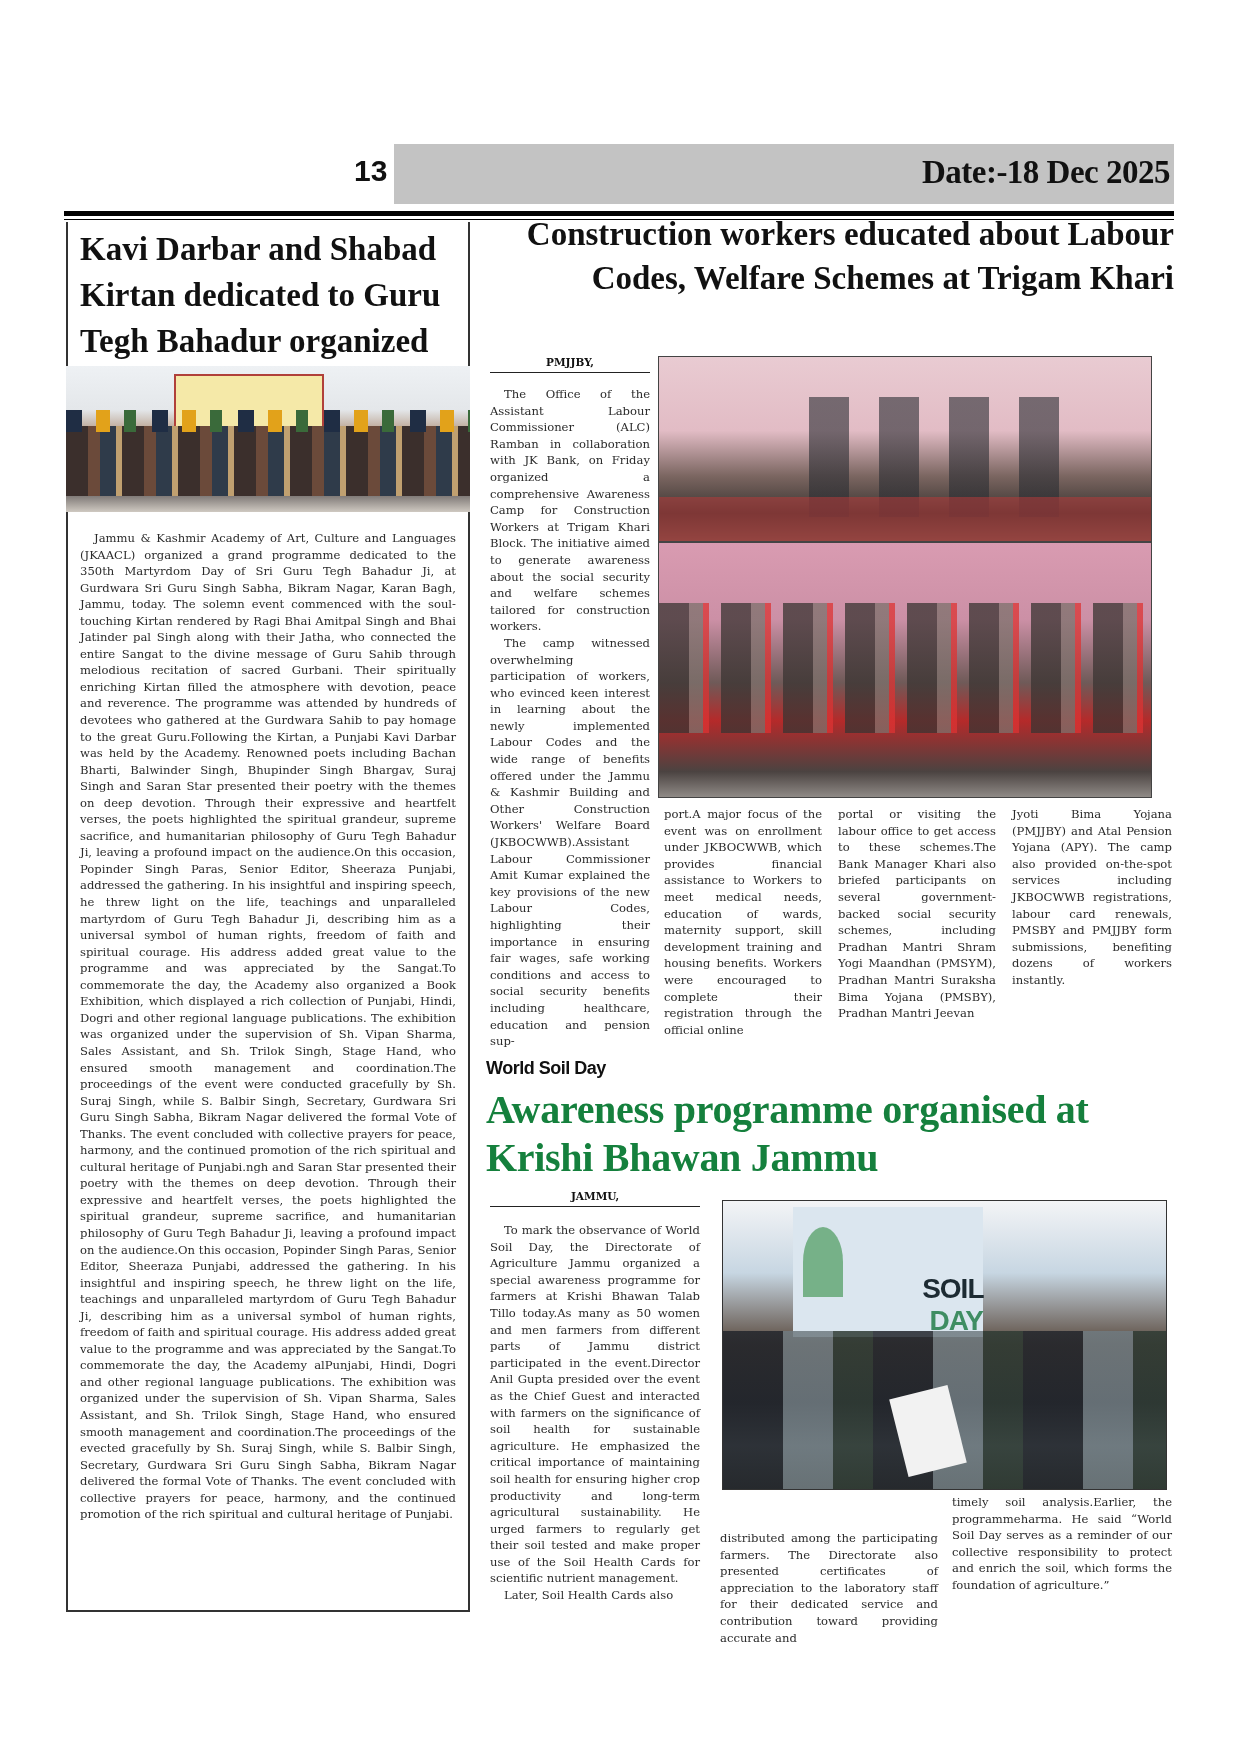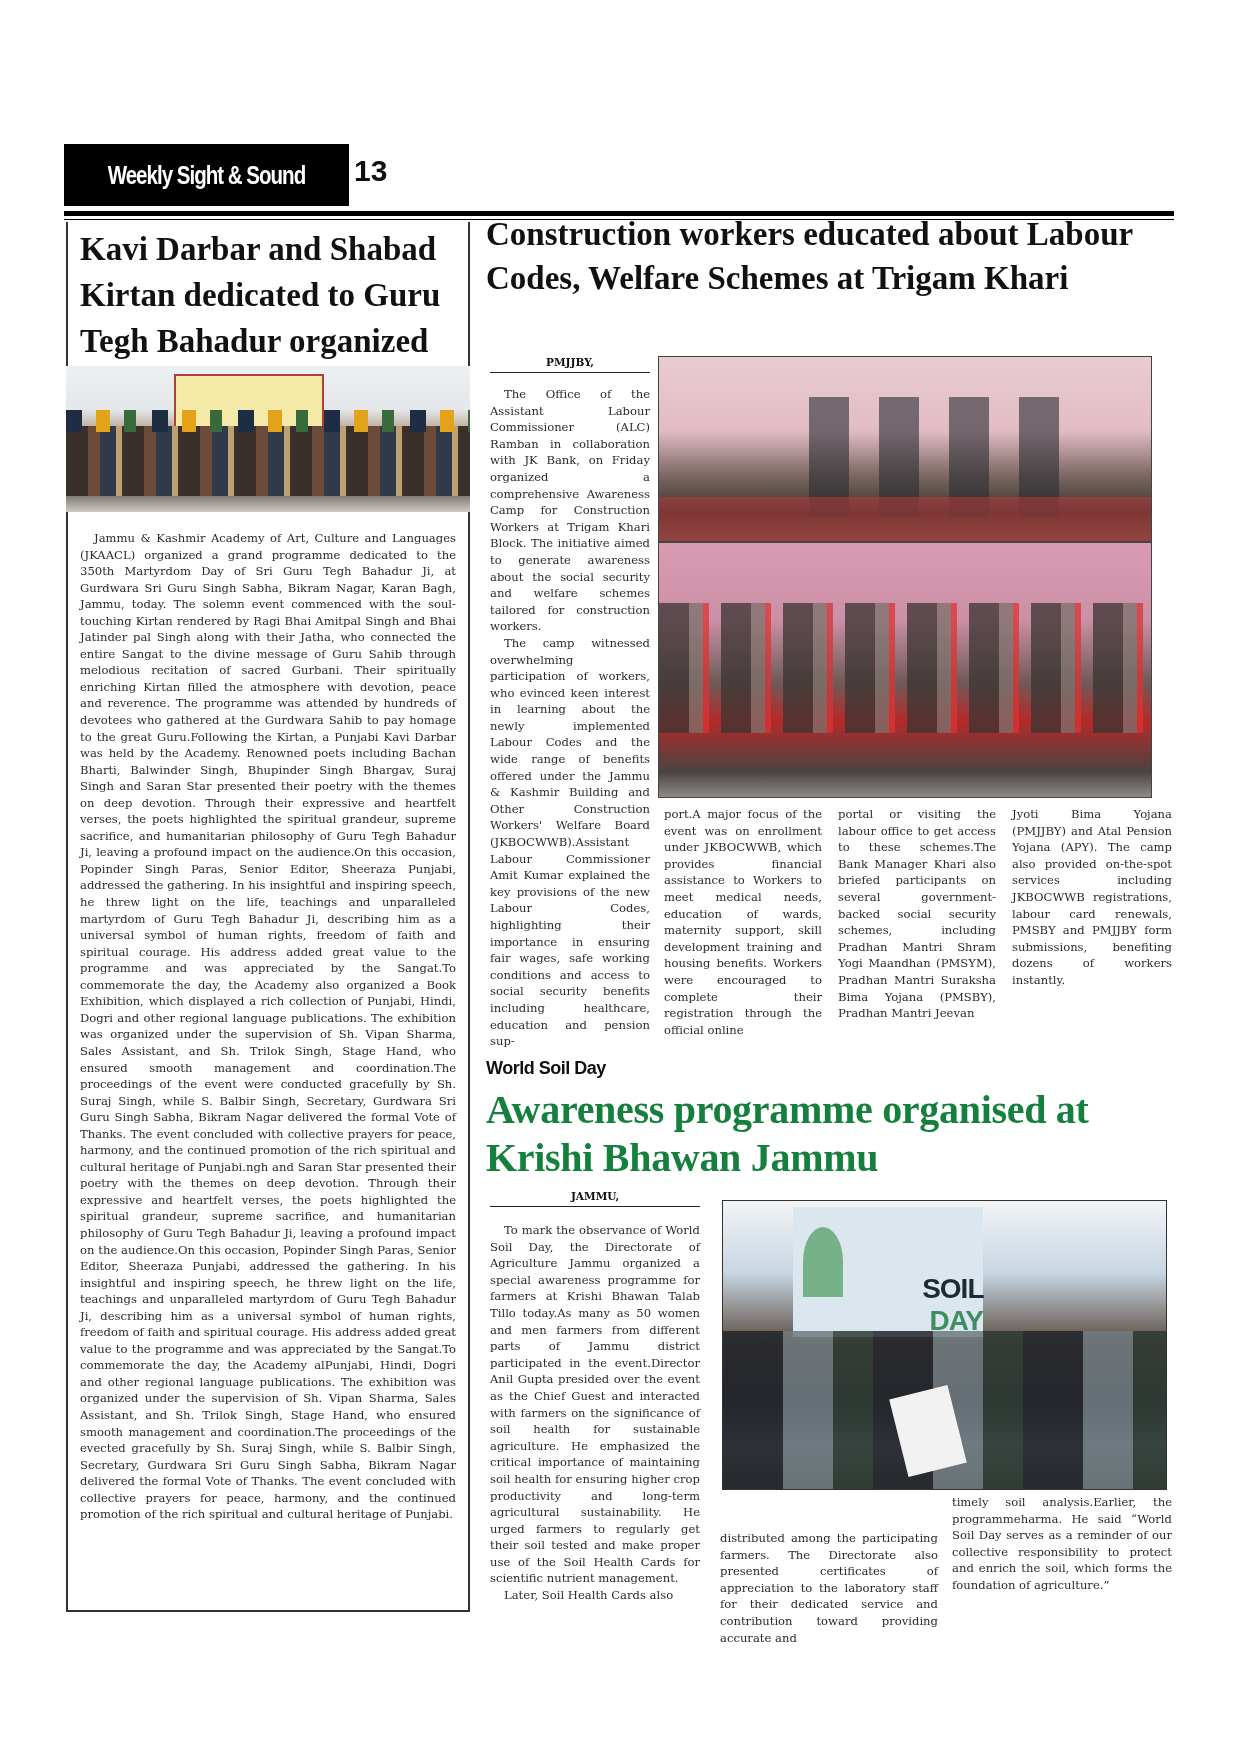--- a/index.html
+++ b/index.html
@@ -17,21 +17,21 @@
 
   
   .left-box { position: absolute; left: 66px; top: 222px; width: 404px; height: 1390px; border: 2px solid #333; border-top: none; }
   .left-title { position: absolute; left: 80px; top: 226px; width: 390px; font-family: "Liberation Serif", serif; font-weight: bold; font-size: 33px; line-height: 46px; color: #111; }
   .photo { position: absolute; overflow: hidden; }
   .photo-left { left: 66px; top: 366px; width: 404px; height: 146px; background: linear-gradient(180deg, #eef1f4 0%, #e4e7ea 30%, #9a6f4c 55%, #3f3a3c 80%, #cfc9c1 100%); }
   .left-body { position: absolute; left: 80px; top: 530px; width: 376px; font-family: "DejaVu Serif", serif; font-size: 11.6px; line-height: 16.55px; text-align: justify; color: #2a2a2a; hyphens: auto; }
   .left-body p { text-indent: 14px; }
 
   
-  .h2 { position: absolute; left: 486px; top: 212px; width: 688px; text-align: left; font-family: "Liberation Serif", serif; font-weight: bold; font-size: 33px; line-height: 44px; color: #111; }
+  .h2 { position: absolute; left: 486px; top: 212px; width: 688px; text-align: right; font-family: "Liberation Serif", serif; font-weight: bold; font-size: 33px; line-height: 44px; color: #111; }
   .dateline { position: absolute; font-family: "DejaVu Serif", serif; font-weight: bold; font-size: 10.5px; color: #111; text-align: center; border-bottom: 1.5px solid #222; padding-bottom: 4px; }
   .dl-ramban { left: 490px; top: 356px; width: 160px; }
   .photo-ramban-1 { left: 658px; top: 356px; width: 494px; height: 186px; background: linear-gradient(180deg, #e9cbd2 0%, #e2bcc5 40%, #7a6560 65%, #3a3431 85%, #6b5149 100%); border: 1px solid #444; }
   .photo-ramban-2 { left: 658px; top: 542px; width: 494px; height: 256px; background: linear-gradient(180deg, #d99bb1 0%, #cc90a6 30%, #6f5a58 55%, #b52a2a 70%, #4b4341 90%, #8f8a86 100%); border: 1px solid #444; }
   .col { position: absolute; font-family: "DejaVu Serif", serif; font-size: 11.6px; line-height: 16.6px; text-align: justify; color: #2a2a2a; }
   .col p { text-indent: 14px; }
   .col p.noindent { text-indent: 0; }
   .c-r1 { left: 490px; top: 386px; width: 160px; }
   .c-r2 { left: 664px; top: 806px; width: 158px; }
   .c-r3 { left: 838px; top: 806px; width: 158px; }
@@ -47,24 +47,24 @@
   .c-j3 { left: 952px; top: 1494px; width: 220px; }
   .banner { position: absolute; background: #f5e9a8; border: 2px solid #b0403a; }
   .soil-banner { position: absolute; background: #dbe6ef; }
   .soil-text { position: absolute; font-family: "Liberation Sans", sans-serif; font-weight: bold; color: #1d2b33; font-size: 28px; letter-spacing: -1px; }
   .soil-text .day { color: #3f8d62; }
 </style>
 </head>
 <body>
 
 <div class="masthead">
-  <div class="brand">
-      <span>Weekly Sight &amp; Sound</span>
-    </div>
   <div class="page-no">13</div>
+  <div class="greybar">
+    <div class="date">Date:-18 Dec 2025</div>
+  </div>
 </div>
 <div class="rule-thick"></div>
 <div class="rule-thin"></div>
 
 <div class="left-box"></div>
 <div class="left-title">Kavi Darbar and Shabad Kirtan dedicated to Guru Tegh Bahadur organized</div>
 <div class="photo photo-left">
   <div class="banner" style="left:108px; top:8px; width:150px; height:60px;"></div>
   <div style="position:absolute; left:0; top:60px; width:404px; height:70px; background: repeating-linear-gradient(90deg, #3b2f2c 0 22px, #6b4a3a 22px 34px, #2f3b4a 34px 50px, #c0a070 50px 56px);"></div>
   <div style="position:absolute; left:0; top:44px; width:404px; height:22px; background: repeating-linear-gradient(90deg, #1f2d44 0 16px, transparent 16px 30px, #e2a21a 30px 44px, transparent 44px 58px, #3a6a3a 58px 70px, transparent 70px 86px);"></div>

